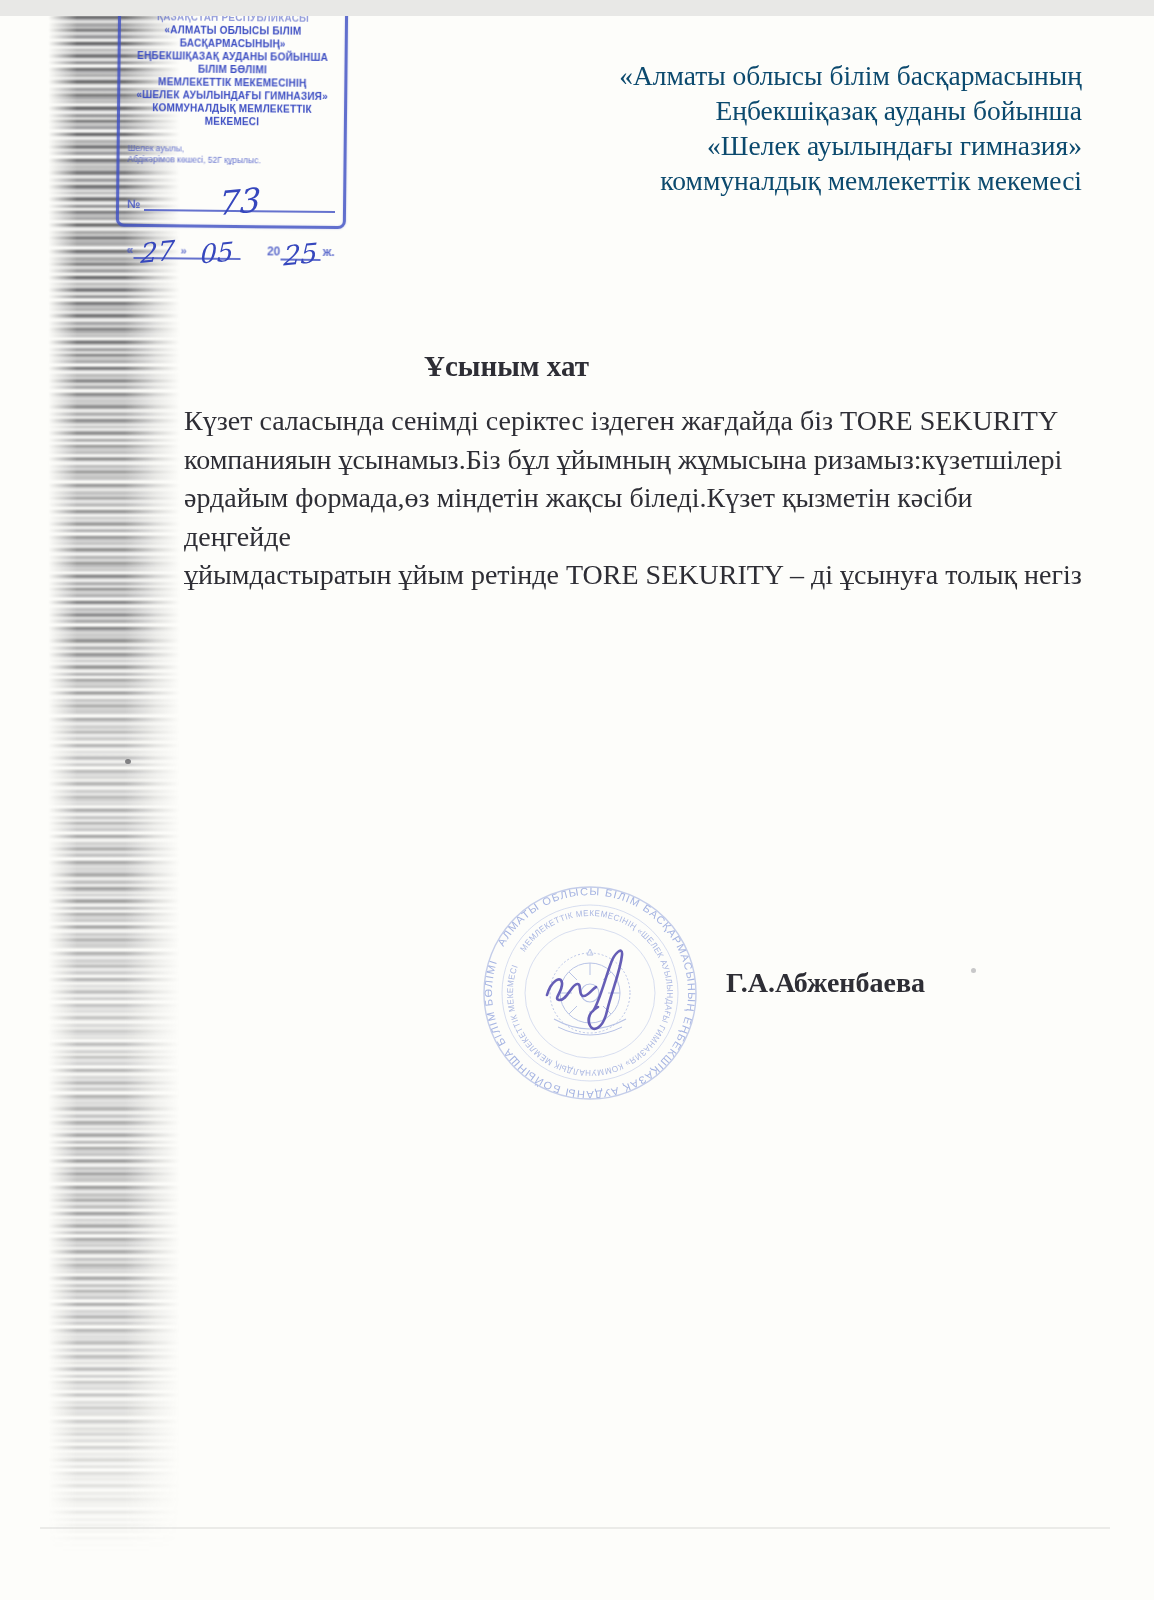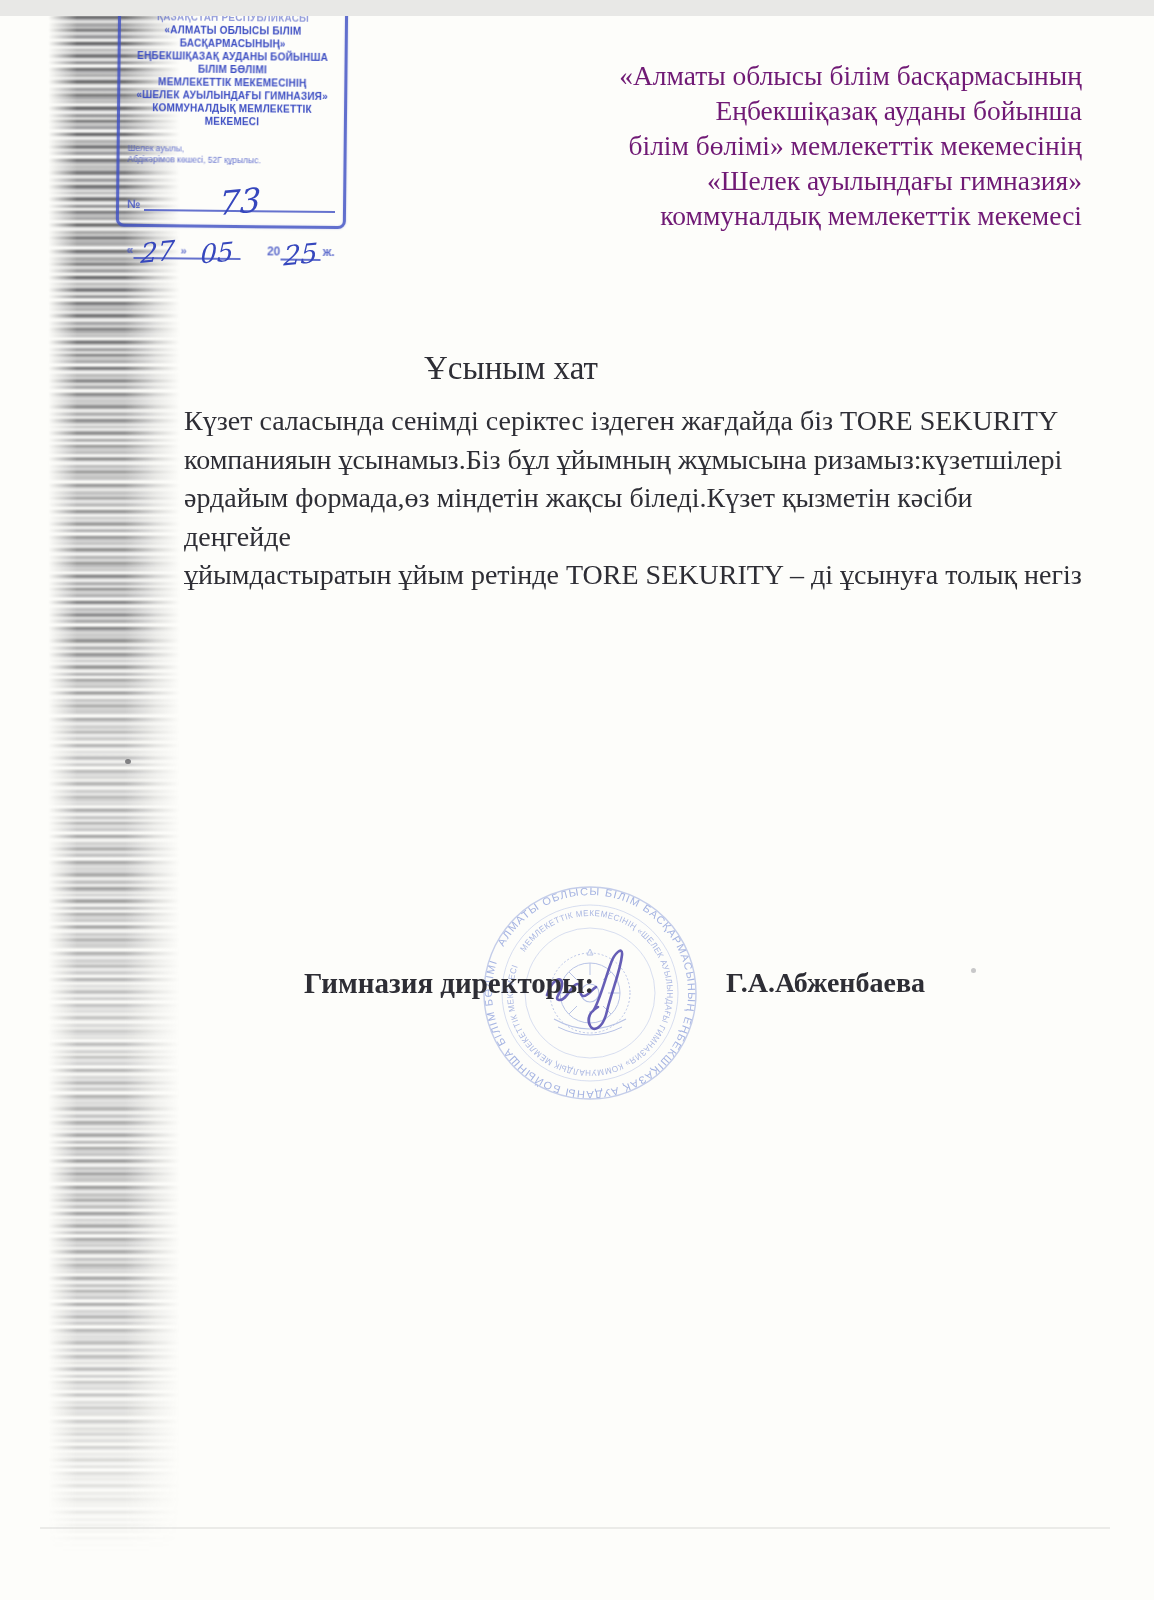--- a/index.html
+++ b/index.html
@@ -68,23 +68,23 @@
   }
   .hand-73{font-size:33px;line-height:26px;margin-bottom:-5px;}
   .hand-day{font-size:27px;line-height:22px;margin-bottom:-6px;}
   .hand-mo{font-size:26px;line-height:22px;margin-bottom:-6px;}
   .hand-yr{font-size:27px;line-height:22px;margin-bottom:-7px;}
   .s-closeq{font-size:11px;font-weight:bold;opacity:.8;align-self:flex-end;padding-bottom:1px;margin-left:-8px;}
 
   
   .org-header{
     position:absolute;top:42px;right:72px;width:580px;
-    text-align:right;font-size:27.5px;line-height:35px;color:#701a75;
-  }
-  .letter-title{position:absolute;left:424px;top:334px;font-size:33px;}
+    text-align:right;font-size:27.5px;line-height:35px;color:#0c4a6e;
+  }
+  .letter-title{position:absolute;left:424px;top:334px;font-size:29px;font-weight:bold;}
   .letter-body{position:absolute;left:184px;top:386px;width:900px;font-size:28px;line-height:38.5px;}
   .letter-closing{position:absolute;left:184px;top:697px;font-size:28px;}
   .signer-label{position:absolute;left:304px;top:951px;font-size:29px;font-weight:bold;}
   .signer-name{position:absolute;left:726px;top:951px;font-size:28px;font-weight:bold;}
 
   
   .seal{position:absolute;left:468px;top:855px;width:244px;height:244px;opacity:.92;filter:blur(.35px);}
   .signature{position:absolute;left:543px;top:921px;width:120px;height:104px;}
 </style>
 </head>
@@ -127,21 +127,20 @@
       <span class="s-ul2 s-ul-yr">
         <span class="hand hand-yr">25</span>
       </span>
       <span class="s-suffix blurry">ж.</span>
     </div>
   </div>
 
   <div class="org-header">
     <div>«Алматы облысы білім басқармасының</div>
     <div>Еңбекшіқазақ ауданы бойынша</div>
-    <div>білім бөлімі» мемлекеттік мекемесінің</div>
     <div>«Шелек ауылындағы гимназия»</div>
     <div>коммуналдық мемлекеттік мекемесі</div>
   </div>
 
   <div class="letter-title">Ұсыным хат</div>
 
   <div class="letter-body">
     <div>Күзет саласында сенімді серіктес іздеген жағдайда біз TORE SEKURITY</div>
     <div>компанияын ұсынамыз.Біз бұл ұйымның жұмысына ризамыз:күзетшілері</div>
     <div>әрдайым формада,өз міндетін жақсы біледі.Күзет қызметін кәсіби деңгейде</div>
@@ -187,16 +186,15 @@
       <path d="M90,156 q32,16 64,0" stroke-width="1"></path>
       <path d="M122,78 l3,6 -6,0 z" stroke-width="1"></path>
     </g>
   </svg>
 
   <svg class="signature" viewBox="0 0 120 104">
     <path d="M4,58 C8,44 18,38 19,46 C20,54 10,62 16,63 C24,64 28,48 34,47 C39,46 35,58 40,59 C45,60 49,52 53,50
              M50,74 C56,66 62,42 68,26 C71,17 80,8 79,18 C77,36 68,56 64,74 C60,92 49,97 46,86 C44,78 50,73 55,70" fill="none" stroke="#554cae" stroke-width="2.6" stroke-linecap="round" stroke-linejoin="round" opacity=".9"></path>
   </svg>
 
-  <div class="signer-label">Гимназия директоры:</div>
   <div class="signer-name">Г.А.Абженбаева</div>
 
 </div>
 
 </body></html>

